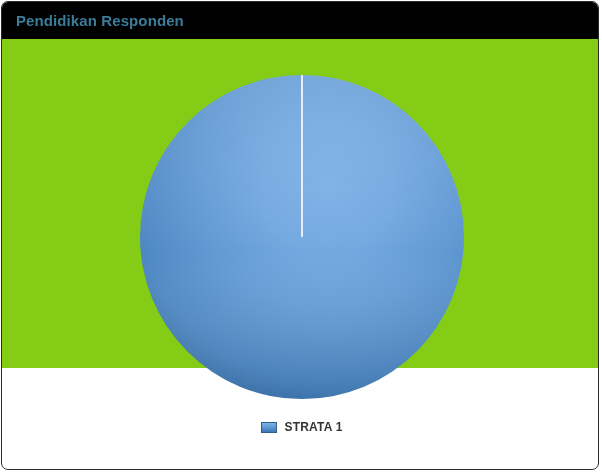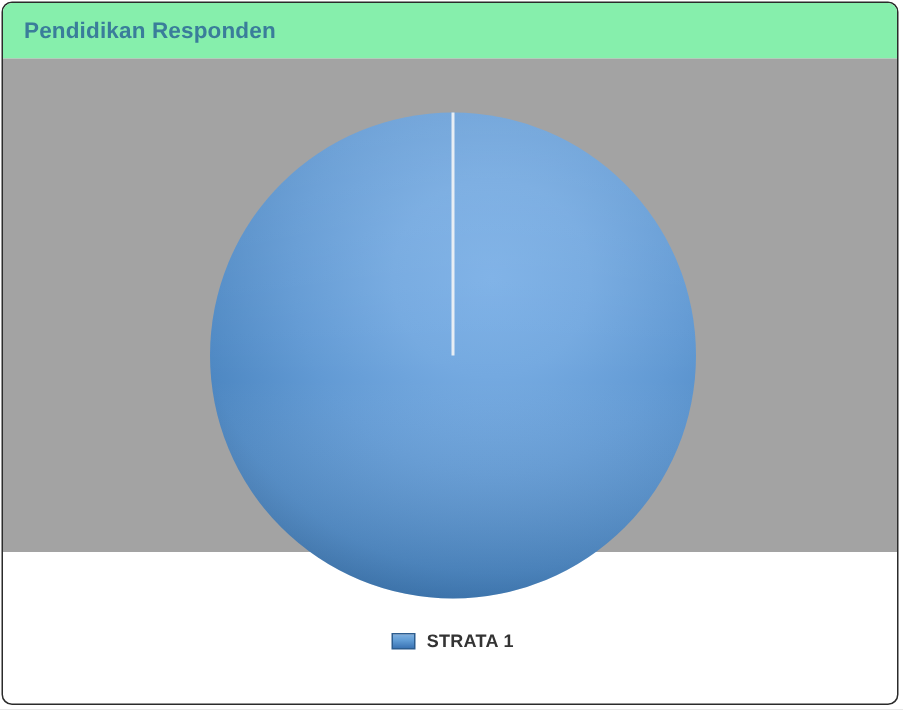--- a/index.html
+++ b/index.html
@@ -28,42 +28,42 @@
     overflow: hidden;
   }
 
   
   .panel-header {
     position: absolute;
     left: 0;
     top: 0;
     width: 100%;
     height: 37px;
-    background: #86efac;
+    background: #000000;
     box-sizing: border-box;
     display: flex;
     align-items: center;
   }
   .panel-title {
     margin-left: 14px;
     font-size: 15px;
     font-weight: bold;
     color: #3a7d9a;
     letter-spacing: 0.1px;
     white-space: nowrap;
   }
 
   
   .chart-body {
     position: absolute;
     left: 0;
     top: 37px;
     width: 100%;
     height: 329px;
-    background: #a3a3a3;
+    background: #84cc16;
   }
 
   .pie-wrap {
     position: absolute;
     left: 0;
     top: 0;
     width: 600px;
     height: 390px;
   }
 

